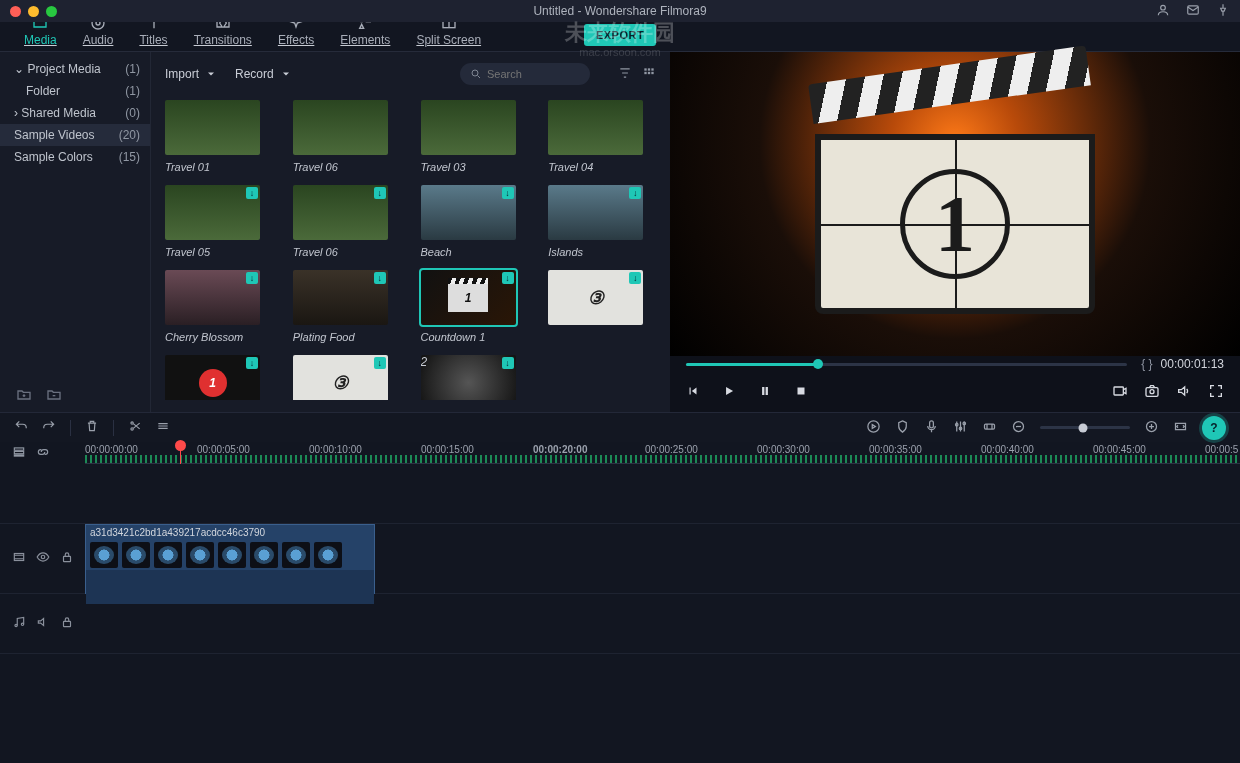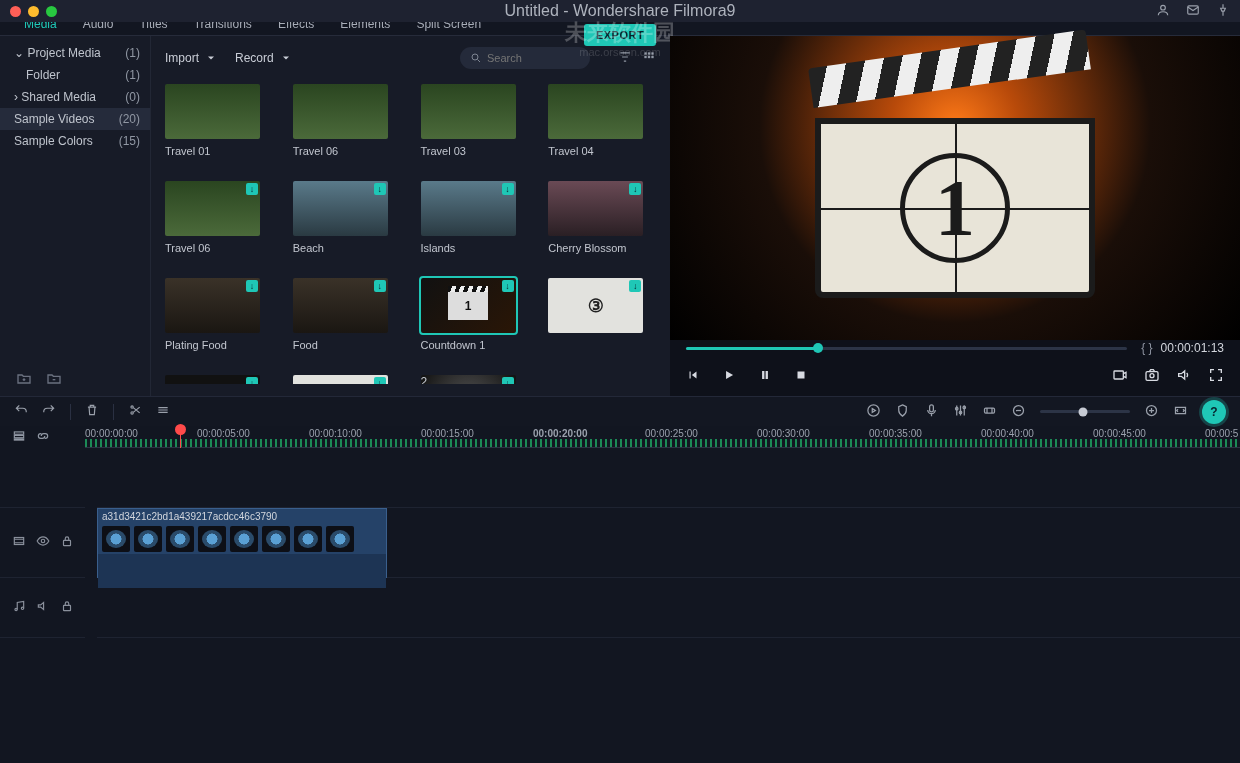--- a/index.html
+++ b/index.html
@@ -5,32 +5,32 @@
 * { margin: 0; padding: 0; box-sizing: border-box; font-family: -apple-system, BlinkMacSystemFont, "Segoe UI", sans-serif; }
 body { background: #121621; color: #c8ccd4; width: 1240px; height: 763px; overflow: hidden; font-size: 12px; }
 
 
 .titlebar { height: 22px; background: #1e2230; display: flex; align-items: center; padding: 0 10px; position: relative; }
 .traffic { display: flex; gap: 7px; }
 .traffic span { width: 11px; height: 11px; border-radius: 50%; display: block; }
 .traffic .r { background: #ff5f57; }
 .traffic .y { background: #febc2e; }
 .traffic .g { background: #28c840; }
-.title { position: absolute; left: 50%; transform: translateX(-50%); font-size: 16px; color: #aeb3bd; }
+.title { position: absolute; left: 50%; transform: translateX(-50%); font-size: 12px; color: #aeb3bd; }
 .titlebar-right { margin-left: auto; display: flex; gap: 16px; color: #9aa0ab; }
 .titlebar-right svg { width: 14px; height: 14px; }
 
 
 .export-strip { height: 26px; display: flex; align-items: center; justify-content: center; position: relative; }
 .export-btn { background: #1fc7b6; color: #06222b; font-size: 11px; font-weight: 600; padding: 5px 12px; border-radius: 3px; letter-spacing: .5px; }
 .watermark { position: absolute; left: 50%; transform: translateX(-50%); font-size: 22px; color: rgba(255,255,255,.25); font-weight: 600; pointer-events:none; top: -4px; }
 .watermark-sub { position: absolute; left:50%; transform:translateX(-50%); top:24px; font-size:11px; color:rgba(255,255,255,.15); pointer-events:none;}
 
 
-.tabs { height: 14px; display: flex; align-items: flex-end; padding: 0 14px; gap: 6px; border-bottom: 1px solid #262b3a; }
+.tabs { height: 30px; display: flex; align-items: flex-end; padding: 0 14px; gap: 6px; border-bottom: 1px solid #262b3a; text-decoration: underline; }
 .tab { display: flex; flex-direction: column; align-items: center; gap: 2px; padding: 0 10px 4px; color: #a8adb8; cursor: pointer; font-size: 12px; }
 .tab.active { color: #1fc7b6; }
 .tab svg { width: 16px; height: 16px; }
 
 
 .main { display: flex; height: 360px; }
 
 
 .left-col { width: 150px; background: #171b27; padding-top: 6px; position: relative; }
 .tree-item { display: flex; align-items: flex-end; justify-content: space-between; padding: 4px 10px 4px 14px; font-size: 12px; color: #bfc4cd; cursor:pointer; }
@@ -44,21 +44,21 @@
 .media { flex: 1; background: #171b27; padding: 8px 14px 0; overflow: hidden; border-left: 1px solid #222735; }
 .media-bar { display: flex; align-items: center; gap: 18px; height: 28px; }
 .media-bar .dd { display: flex; align-items: center; gap: 6px; color: #c9cdd6; font-size: 12px; cursor:pointer;}
 .media-bar .dd svg { width: 12px; height: 12px; }
 .searchbox { margin-left: auto; background: #242a3a; border-radius: 12px; display: flex; align-items: center; padding: 2px 10px; height: 22px; width: 130px; color:#7e8592; }
 .searchbox svg { width: 12px; height: 12px; margin-right: 5px; }
 .searchbox input { background: none; border: none; outline: none; color: #c7ccd5; font-size: 11px; width: 90px; }
 .view-icons { display:flex; gap:10px; margin-left:10px; color:#9097a3;}
 .view-icons svg{width:14px;height:14px;}
 
-.grid { display: grid; grid-template-columns: repeat(4, 1fr); gap: 24px 20px; margin-top: 12px; height: 300px; overflow:hidden; }
+.grid { display: grid; grid-template-columns: repeat(4, 1fr); gap: 12px 20px; margin-top: 12px; height: 300px; overflow:hidden;font-style:italic; }
 .clip { display: flex; flex-direction: column; gap: 6px; }
 .thumb { width: 95px; height: 55px; background: #2a3040; border-radius: 2px; position: relative; overflow:hidden; }
 .thumb.sel { outline: 2px solid #1fc7b6; }
 .thumb .dl-badge { position: absolute; top: 2px; right: 2px; width: 12px; height: 12px; background: #1fc7b6; border-radius: 2px; display:flex; align-items:center; justify-content:center; }
 .thumb .dl-badge::after{content:"↓"; font-size:9px; color:#06222b; font-weight:bold;}
 .clip-label { font-size: 11px; color: #c2c6cf; }
 
 
 .preview { width: 570px; background: #0e111a; display: flex; flex-direction: column; }
 .screen { flex: 1; background: radial-gradient(circle at 50% 30%, #ff7a18 0%, #b84a0a 18%, #1a0e08 55%, #000 100%); position: relative; display:flex; align-items:center; justify-content:center; }
@@ -97,21 +97,21 @@
 .ruler-row{ height:22px; display:flex; }
 .ruler-left{ width:85px; display:flex; align-items:center; gap:10px; padding:0 12px; color:#9097a3;}
 .ruler-left svg{width:14px;height:14px;}
 .ruler{ flex:1; position:relative; font-size:10px; color:#9ba1ad; border-bottom:1px solid #2d3344; }
 .ruler .tick{ position:absolute; top:2px; }
 .ruler .green{ position:absolute; left:0; right:0; bottom:0; height:8px; background:repeating-linear-gradient(90deg, #1c8a56 0 2px, transparent 2px 5px);}
 .playhead{ position:absolute; top:0; bottom:-300px; width:1px; background:#ff4a4a; left:95px;}
 .playhead::before{ content:""; position:absolute; top:-2px; left:-5px; width:11px; height:11px; background:#ff4a4a; border-radius:50%;}
 
 
-.tracks{ height:300px; display:flex;gap:12px; }
+.tracks{ height:300px; display:flex; }
 .track-heads{ width:85px; }
 .track-head{ height:60px; display:flex; align-items:center; gap:10px; padding:0 12px; color:#8a909c; border-bottom:1px solid #1e2331;}
 .track-head.tall{height:70px;}
 .track-head svg{width:14px;height:14px;}
 .track-lanes{ flex:1; position:relative; background:#121621;}
 .lane{ height:60px; border-bottom:1px solid #1e2331;}
 .lane.tall{height:70px;}
 .clip-block{ position:absolute; top:60px; left:0; width:290px; height:70px; background:#254268; border:1px solid #3a5f8d; }
 .clip-block .label{ font-size:10px; color:#d2d6dd; padding:2px 4px; white-space:nowrap; overflow:hidden;}
 .clip-block .frames{ height:30px; display:flex; gap:4px; padding:0 4px; align-items:center;}
@@ -298,20 +298,26 @@
           <div class="clip-label">Travel 03</div>
         </div>
         <div class="clip">
           <div class="thumb tb-bike"></div>
           <div class="clip-label">Travel 04</div>
         </div>
         <div class="clip">
           <div class="thumb tb-bike">
             <div class="dl-badge"></div>
           </div>
+          <div class="clip-label">Travel 05</div>
+        </div>
+        <div class="clip">
+          <div class="thumb tb-bike">
+            <div class="dl-badge"></div>
+          </div>
           <div class="clip-label">Travel 06</div>
         </div>
         <div class="clip">
           <div class="thumb tb-beach">
             <div class="dl-badge"></div>
           </div>
           <div class="clip-label">Beach</div>
         </div>
         <div class="clip">
           <div class="thumb tb-beach">
@@ -323,26 +329,20 @@
           <div class="thumb tb-cherry">
             <div class="dl-badge"></div>
           </div>
           <div class="clip-label">Cherry Blossom</div>
         </div>
         <div class="clip">
           <div class="thumb tb-food">
             <div class="dl-badge"></div>
           </div>
           <div class="clip-label">Plating Food</div>
-        </div>
-        <div class="clip">
-          <div class="thumb tb-food">
-            <div class="dl-badge"></div>
-          </div>
-          <div class="clip-label">Food</div>
         </div>
         <div class="clip">
           <div class="thumb tb-cd sel">
             <div class="mini">1</div>
             <div class="dl-badge"></div>
           </div>
           <div class="clip-label">Countdown 1</div>
         </div>
         <div class="clip">
           <div class="thumb tb-white">③<div class="dl-badge"></div></div>

